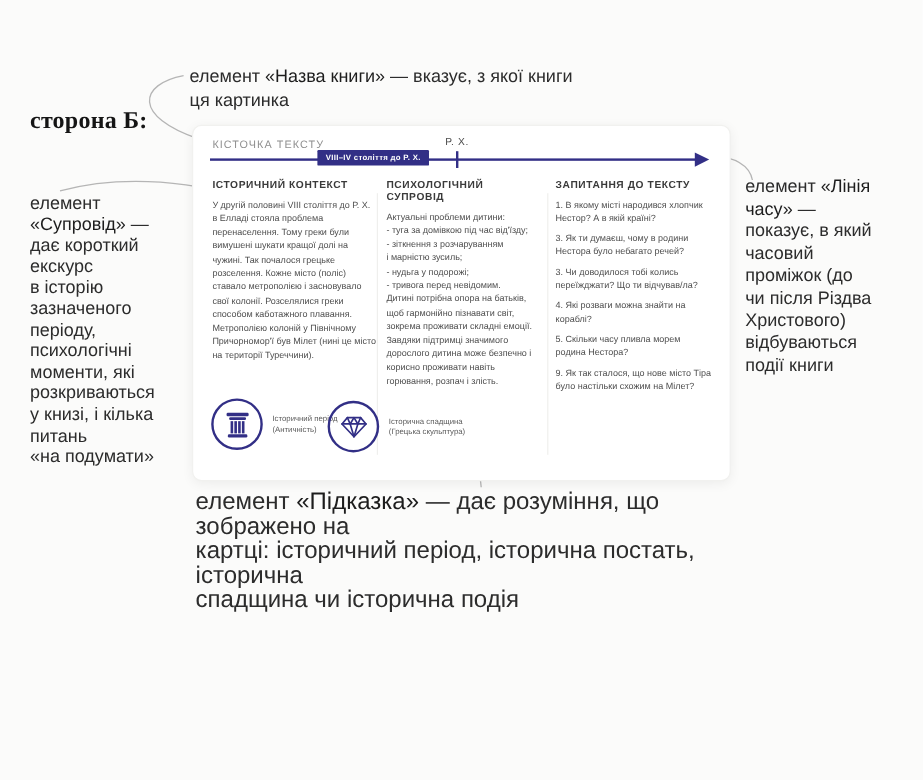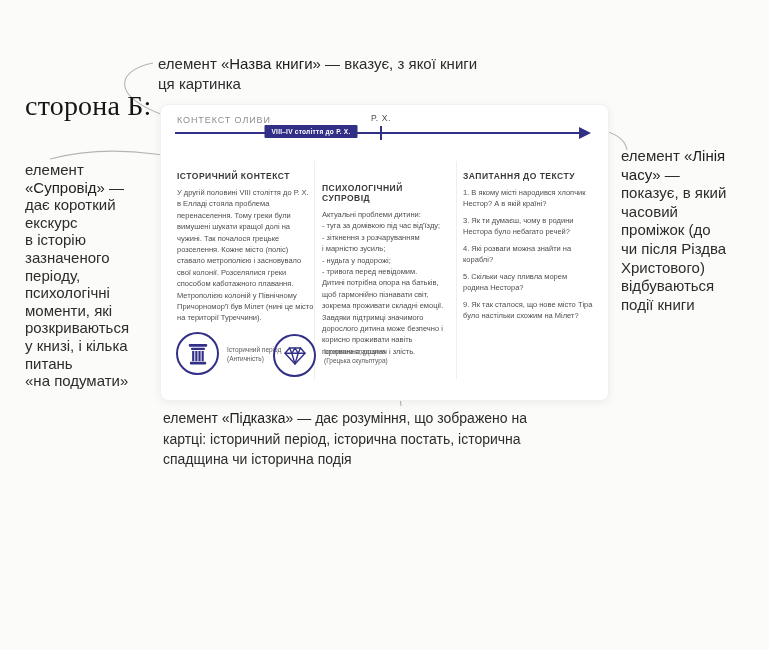--- a/index.html
+++ b/index.html
@@ -5,30 +5,30 @@
   html,body { margin:0; padding:0; background:#ffffff; }
   .canvas {
     position:relative; width:769px; height:650px;
     background:#fbfbfa; overflow:hidden;
     font-family:"Liberation Sans", sans-serif;
   }
   .connectors { position:absolute; left:0; top:0; width:769px; height:650px; pointer-events:none; }
 
   .side-label {
     position:absolute; left:25px; top:90px;
-    font-family:"Liberation Serif", serif; font-weight:400;
-    font-size:28px; color:#151515; letter-spacing:0.2px;
+    font-family:"Liberation Serif", serif; font-weight:700;
+    font-size:20px; color:#151515; letter-spacing:0.2px;
   }
 
   .ann { position:absolute; color:#2c2c2c; font-size:15px; white-space:pre-line; }
   .ann b { font-weight:400; color:#1d1d1d; }
   .ann-top    { left:158px; top:54px;  width:390px; line-height:20px; }
   .ann-left   { left:25px;  top:161px; width:148px; line-height:17.6px; }
   .ann-right  { left:621px; top:147px; width:148px; line-height:18.6px; }
-  .ann-bottom { left:163px; top:408px; width:445px; line-height:20.5px; font-size:14px; }
+  .ann-bottom { left:163px; top:408px; width:445px; line-height:20.5px; font-size:20px; }
 
   .card {
     position:absolute; left:160px; top:104px; width:447px; height:295px;
     background:#ffffff; border:1px solid #f1f1ef; border-radius:8px;
     box-shadow:0 2px 10px rgba(0,0,0,0.06);
   }
   .card-header {
     position:absolute; left:16px; top:10px;
     font-size:9px; letter-spacing:0.9px; color:#8f8f8f;
   }
@@ -39,23 +39,23 @@
     position:absolute; left:150px; top:20px; transform:translateX(-50%);
     background:#322f86; color:#ffffff; font-size:6.5px; font-weight:700;
     padding:3px 7px; letter-spacing:0.25px; white-space:nowrap; border-radius:1px;
   }
   .tl-tick { position:absolute; left:219px; top:21px; width:2px; height:14px; background:#322f86; }
   .tl-tick-label {
     position:absolute; left:220px; top:8px; transform:translateX(-50%);
     font-size:8.5px; color:#4c4c4c; letter-spacing:0.6px;
   }
 
-  .col   { position:absolute; top:66px; }
+  .col   { position:absolute; top:44px; }
   .col-1 { left:16px;  width:137px; }
-  .col-2 { left:161px; width:129px;margin-top:12px; }
+  .col-2 { left:161px; width:129px; }
   .col-3 { left:302px; width:131px; }
   .col-h { font-size:8.5px; font-weight:700; letter-spacing:0.5px; color:#3a3a3a; margin:0 0 6px; }
   .col-b { font-size:7.5px; line-height:11.4px; color:#4e4e4e; white-space:pre-line; margin:0; }
   .q     { font-size:7.5px; line-height:11px; color:#4e4e4e; margin:0 0 6px; }
 
   .vdiv   { position:absolute; top:56px; height:218px; width:1px; background:#efefed; }
   .vdiv-1 { left:153px; }
   .vdiv-2 { left:295px; }
 
   .legend-item { position:absolute; display:flex; align-items:center; gap:8px; }
@@ -108,21 +108,21 @@
 Христового)
 відбуваються
 події книги</span></div>
 
   <div class="ann ann-bottom"><span>елемент </span><b>«Підказка»</b><span> — дає розуміння, що зображено на
 картці: історичний період, історична постать, історична
 спадщина чи історична подія</span></div>
 
   <div class="card">
 
-    <div class="card-header">КОНТЕКСТ ОЛИВИ</div>
+    <div class="card-header">КІСТОЧКА ТЕКСТУ</div>
 
     <div class="tl-line"></div>
     <div class="tl-arrow"></div>
     <div class="tl-badge">VIII–IV століття до Р. Х.</div>
     <div class="tl-tick"></div>
     <div class="tl-tick-label">Р. Х.</div>
 
     <div class="vdiv vdiv-1"></div>
     <div class="vdiv vdiv-2"></div>
 
@@ -139,20 +139,21 @@
 і марністю зусиль;
 - нудьга у подорожі;
 - тривога перед невідомим.
 Дитині потрібна опора на батьків, щоб гармонійно пізнавати світ, зокрема проживати складні емоції. Завдяки підтримці значимого дорослого дитина може безпечно і корисно проживати навіть горювання, розпач і злість.</p>
     </div>
 
     <div class="col col-3">
       <p class="col-h">ЗАПИТАННЯ ДО ТЕКСТУ</p>
       <p class="q">1. В якому місті народився хлопчик Нестор? А в якій країні?</p>
       <p class="q">3. Як ти думаєш, чому в родини Нестора було небагато речей?</p>
+      <p class="q">3. Чи доводилося тобі колись переїжджати? Що ти відчував/ла?</p>
       <p class="q">4. Які розваги можна знайти на кораблі?</p>
       <p class="q">5. Скільки часу пливла морем родина Нестора?</p>
       <p class="q">9. Як так сталося, що нове місто Тіра було настільки схожим на Мілет?</p>
     </div>
 
     <div class="legend-item legend-1">
       <span class="circle">
         <svg width="26" height="26" viewBox="0 0 24 24" fill="#322f86">
           <rect x="3.5" y="2.8" width="17" height="2.6" rx="1"></rect>
           <rect x="5.5" y="6.2" width="13" height="2.2" rx="1"></rect>

